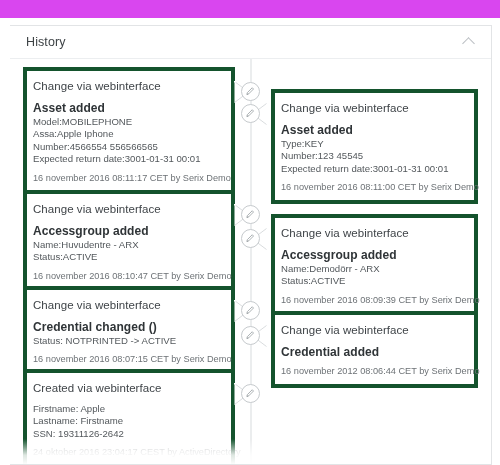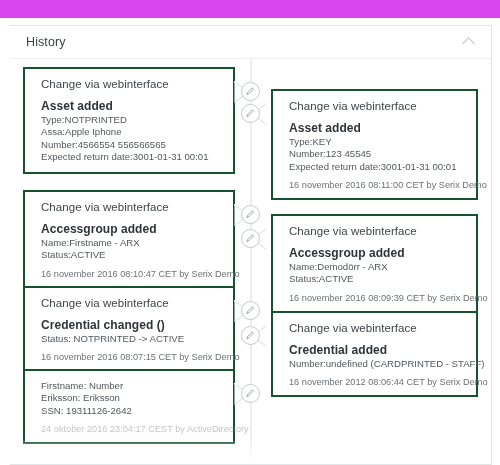--- a/index.html
+++ b/index.html
@@ -105,24 +105,24 @@
 
   .tl-row {
     position: absolute;
     left: 0;
     right: 0;
   }
 
   
   .card {
     position: absolute;
-    border: 2px solid #14532d;
+    border: 4px solid #14532d;
     background: #ffffff;
     box-sizing: border-box;
-    padding: 9px 11px 8px 16px;
+    padding: 9px 11px 8px 6px;
   }
   .card.left  { left: 13px;  width: 212px; }
   .card.right { right: 13px; width: 207px; }
 
   .card-head {
     font-size: 11.5px;
     color: #3f4448;
     margin-bottom: 9px;
     letter-spacing: .05px;
   }
@@ -202,24 +202,25 @@
         </span>
       </div>
 
       <div class="timeline">
         <div class="timeline-axis"></div>
         <div id="entries">
             <div class="tl-row" style="top: 8px;">
               <div class="card left">
                 <div class="card-head">Change via webinterface</div>
                 <div class="card-strong">Asset added</div>
-                <div class="card-line">Type:NOTPRINTED</div>
+                <div class="card-line">Model:MOBILEPHONE</div>
                 <div class="card-line">Assa:Apple Iphone</div>
                 <div class="card-line">Number:4566554 556566565</div>
                 <div class="card-line">Expected return date:3001-01-31 00:01</div>
+                <div class="card-foot">16 november 2016 08:11:17 CET by Serix Demo</div>
               </div>
               <div class="tail to-right">
                 <svg width="16" height="22" viewBox="0 0 16 22">
                   <path d="M0.5 0.5 L14.5 11 L0.5 21.5" fill="#ffffff" stroke="#d9dcde" stroke-width="1"></path>
                   <line x1="0" y1="0.5" x2="2" y2="0.5" stroke="#ffffff" stroke-width="2"></line>
                 </svg>
               </div>
               <div class="badge" style="top: 15px;">
                 <svg width="11" height="11" viewBox="0 0 12 12">
                   <path d="M2 9.2 L2.6 7.2 L7.9 1.9 L9.3 3.3 L4 8.6 Z" fill="none" stroke="#9aa0a4" stroke-width="0.9"></path>
@@ -245,21 +246,21 @@
                 <svg width="11" height="11" viewBox="0 0 12 12">
                   <path d="M2 9.2 L2.6 7.2 L7.9 1.9 L9.3 3.3 L4 8.6 Z" fill="none" stroke="#9aa0a4" stroke-width="0.9"></path>
                   <line x1="2.1" y1="9.3" x2="3.6" y2="8.8" stroke="#9aa0a4" stroke-width="0.9"></line>
                 </svg>
               </div>
             </div>
             <div class="tl-row" style="top: 131px;">
               <div class="card left">
                 <div class="card-head">Change via webinterface</div>
                 <div class="card-strong">Accessgroup added</div>
-                <div class="card-line">Name:Firstname - ARX</div>
+                <div class="card-line">Name:Huvudentre - ARX</div>
                 <div class="card-line">Status:ACTIVE</div>
                 <div class="card-foot">16 november 2016 08:10:47 CET by Serix Demo</div>
               </div>
               <div class="tail to-right">
                 <svg width="16" height="22" viewBox="0 0 16 22">
                   <path d="M0.5 0.5 L14.5 11 L0.5 21.5" fill="#ffffff" stroke="#d9dcde" stroke-width="1"></path>
                   <line x1="0" y1="0.5" x2="2" y2="0.5" stroke="#ffffff" stroke-width="2"></line>
                 </svg>
               </div>
               <div class="badge" style="top: 15px;">
@@ -306,39 +307,39 @@
                 <svg width="11" height="11" viewBox="0 0 12 12">
                   <path d="M2 9.2 L2.6 7.2 L7.9 1.9 L9.3 3.3 L4 8.6 Z" fill="none" stroke="#9aa0a4" stroke-width="0.9"></path>
                   <line x1="2.1" y1="9.3" x2="3.6" y2="8.8" stroke="#9aa0a4" stroke-width="0.9"></line>
                 </svg>
               </div>
             </div>
             <div class="tl-row" style="top: 252px;">
               <div class="card right">
                 <div class="card-head">Change via webinterface</div>
                 <div class="card-strong">Credential added</div>
-                <div class="card-line">Number:undefined (CARDPRINTED - STAFF)</div>
                 <div class="card-foot">16 november 2012 08:06:44 CET by Serix Demo</div>
               </div>
               <div class="tail to-left">
                 <svg width="16" height="22" viewBox="0 0 16 22">
                   <path d="M15.5 0.5 L1.5 11 L15.5 21.5" fill="#ffffff" stroke="#d9dcde" stroke-width="1"></path>
                 </svg>
               </div>
               <div class="badge" style="top: 15px;">
                 <svg width="11" height="11" viewBox="0 0 12 12">
                   <path d="M2 9.2 L2.6 7.2 L7.9 1.9 L9.3 3.3 L4 8.6 Z" fill="none" stroke="#9aa0a4" stroke-width="0.9"></path>
                   <line x1="2.1" y1="9.3" x2="3.6" y2="8.8" stroke="#9aa0a4" stroke-width="0.9"></line>
                 </svg>
               </div>
             </div>
             <div class="tl-row" style="top: 310px;">
               <div class="card left">
-                <div class="card-line">Firstname: Number</div>
-                <div class="card-line">Eriksson: Eriksson</div>
+                <div class="card-head">Created via webinterface</div>
+                <div class="card-line">Firstname: Apple</div>
+                <div class="card-line">Lastname: Firstname</div>
                 <div class="card-line">SSN: 19311126-2642</div>
                 <div class="card-foot faded">24 oktober 2016 23:04:17 CEST by ActiveDirectory</div>
               </div>
               <div class="tail to-right">
                 <svg width="16" height="22" viewBox="0 0 16 22">
                   <path d="M0.5 0.5 L14.5 11 L0.5 21.5" fill="#ffffff" stroke="#d9dcde" stroke-width="1"></path>
                   <line x1="0" y1="0.5" x2="2" y2="0.5" stroke="#ffffff" stroke-width="2"></line>
                 </svg>
               </div>
               <div class="badge" style="top: 15px;">

